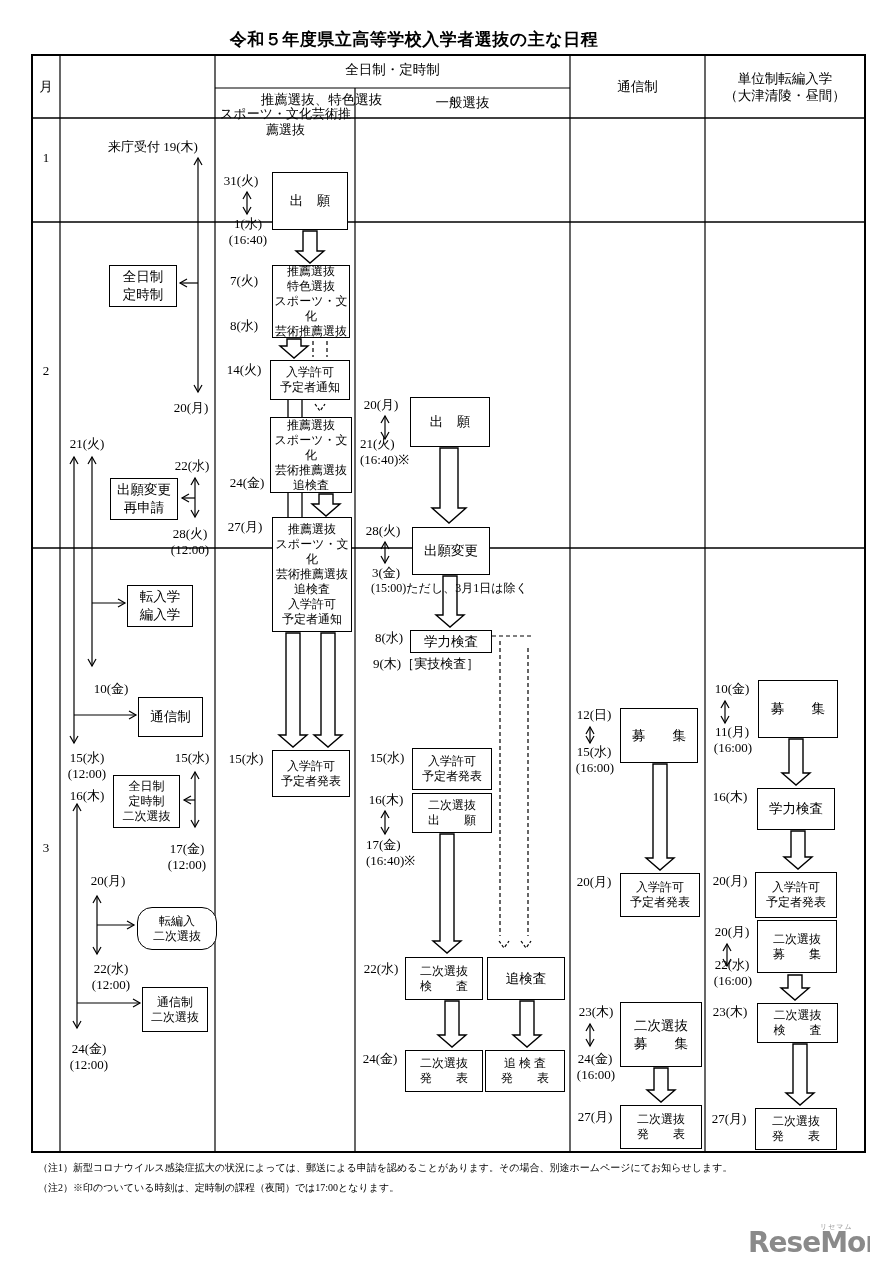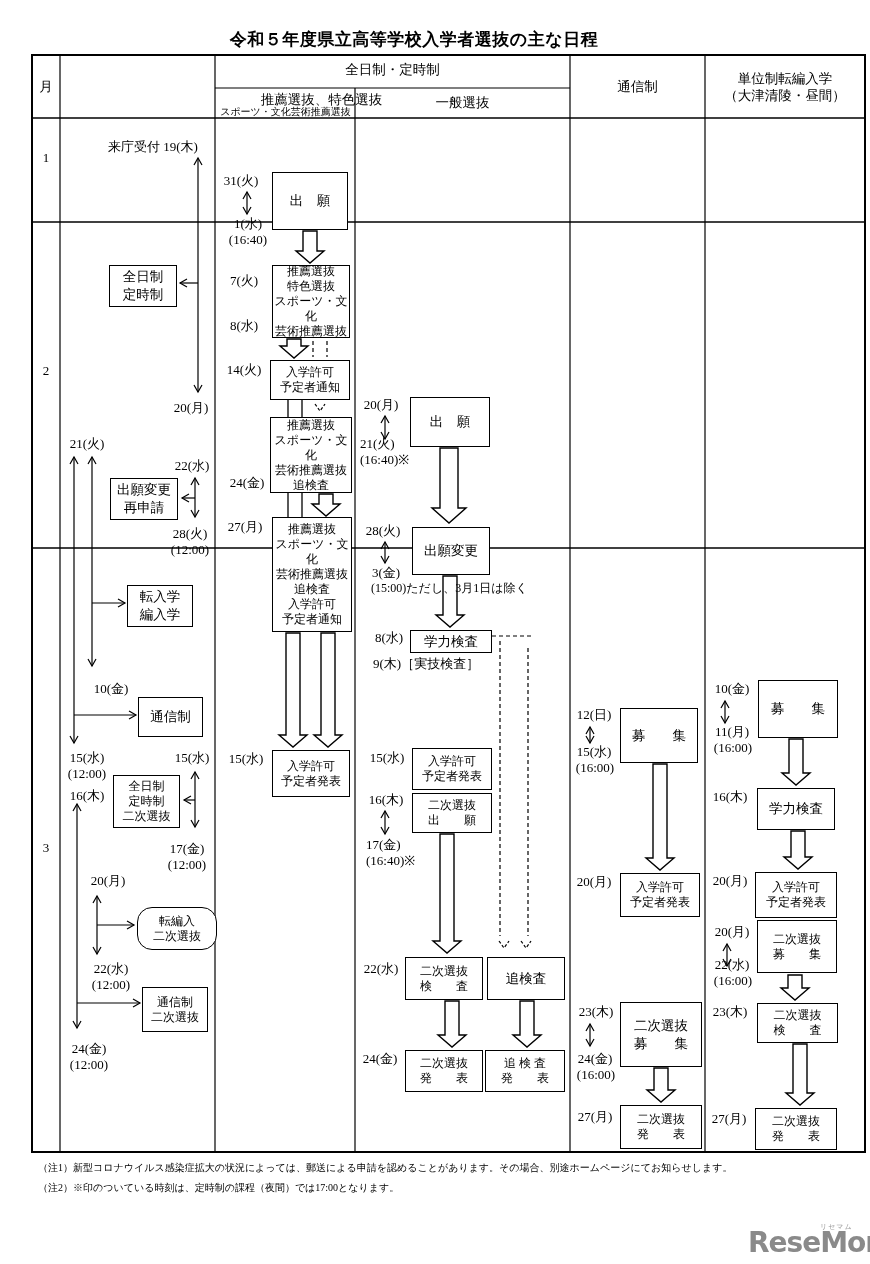--- a/index.html
+++ b/index.html
@@ -122,21 +122,21 @@
       <polyline points="723,959 727,966 731,959" fill="none" stroke="#000" stroke-width="1.2"></polyline>
       <path d="M 788 975 L 788 988 L 781 988 L 795 1000 L 809 988 L 802 988 L 802 975 Z" fill="#fff" stroke="#000" stroke-width="1.4"></path>
       <path d="M 793 1044 L 793 1093 L 786 1093 L 800 1105 L 814 1093 L 807 1093 L 807 1044 Z" fill="#fff" stroke="#000" stroke-width="1.4"></path>
     </svg>
 
   <div class="title" style="left:14px;top:28px;width:800px;">令和５年度県立高等学校入学者選抜の主な日程</div>
 
   <div class="hdr" style="left:32px;top:79px;width:28px;">月</div>
   <div class="hdr" style="left:216px;top:62px;width:353px;">全日制・定時制</div>
   <div class="hdr" style="left:217px;top:92px;width:137px;margin-left:36px;">推薦選抜、特色選抜</div>
-  <div class="hdr sm2" style="left:217px;top:106px;width:137px;font-size:10px;">スポーツ・文化芸術推薦選抜</div>
+  <div class="hdr sm2" style="left:217px;top:106px;width:137px;font-size:13px;">スポーツ・文化芸術推薦選抜</div>
   <div class="hdr" style="left:357px;top:95px;width:211px;">一般選抜</div>
   <div class="hdr" style="left:572px;top:79px;width:131px;">通信制</div>
   <div class="hdr" style="left:707px;top:71px;width:156px;">単位制転編入学
 （大津清陵・昼間）</div>
 
   <div class="lbl" style="left:32px;top:150px;width:28px;">1</div>
   <div class="lbl" style="left:32px;top:363px;width:28px;">2</div>
   <div class="lbl" style="left:32px;top:840px;width:28px;">3</div>
 
   <div class="lbl" style="left:95px;top:139px;width:116px;">来庁受付 19(木)</div>

